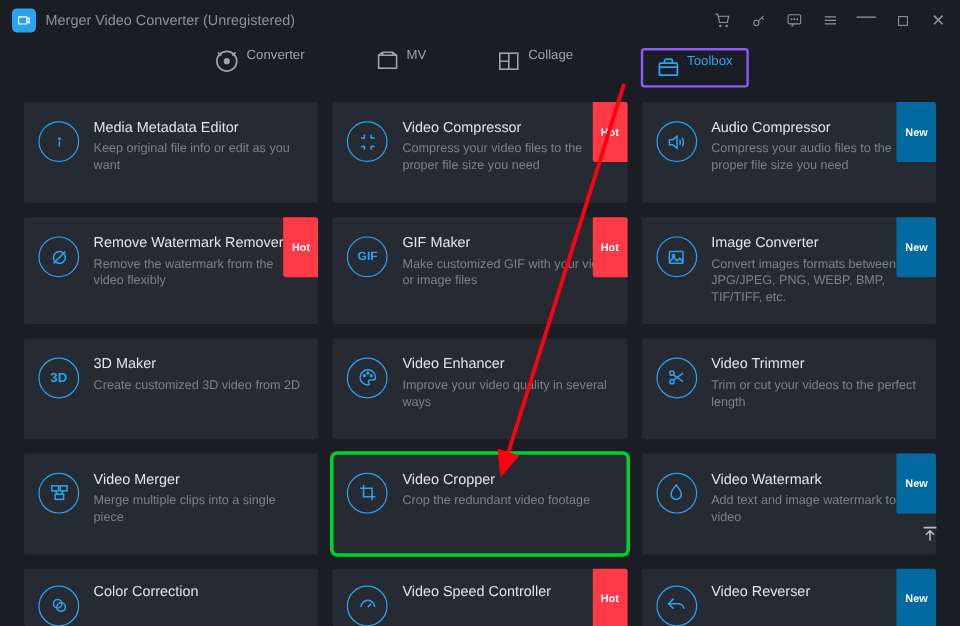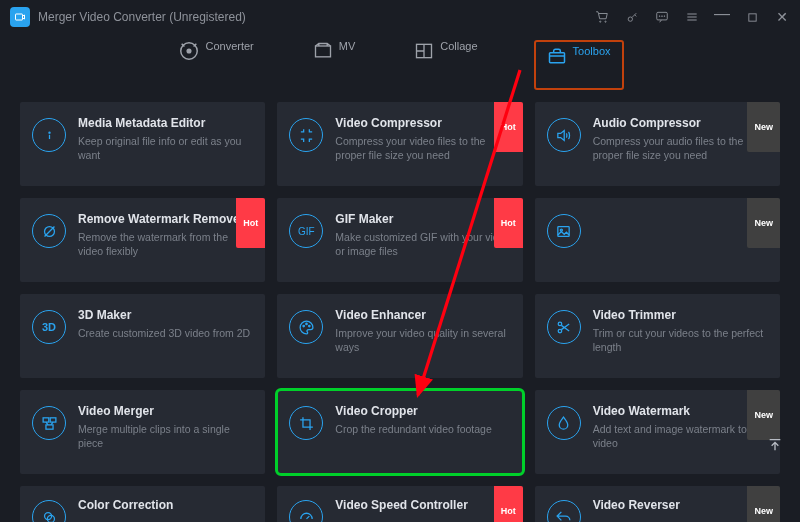--- a/index.html
+++ b/index.html
@@ -7,35 +7,35 @@
 .titlebar{height:34px;display:flex;align-items:center;padding:0 10px;background:#1a1d24}
 .app-logo{width:20px;height:20px;background:#2aa3ef;border-radius:4px;display:flex;align-items:center;justify-content:center;margin-right:8px}
 .app-logo svg{width:12px;height:12px}
 .app-title{font-size:12px;color:#8e929a}
 .win-controls{margin-left:auto;display:flex;gap:14px;align-items:center}
 .win-controls span{color:#8e929a;font-size:12px;cursor:pointer;display:inline-flex;align-items:center;justify-content:center;width:16px;height:16px}
 .tabs{display:flex;justify-content:center;gap:56px;padding:6px 0 12px}
 .tab{display:flex;flex-direction:row;align-items:flex-start;gap:3px;cursor:pointer;color:#9ea2aa;font-size:11px}
 .tab-icon{width:26px;height:22px;display:flex;align-items:center;justify-content:center}
 .tab.active{color:#2aa3ef}
-.tab-highlight{border:2px solid #c2410c;border-radius:3px;padding:3px 8px 21px}
+.tab-highlight{border:2px solid #8b5cf6;border-radius:3px;padding:3px 8px 4px}
 .tab-highlight::after{content:"";display:block;margin-top:2px;height:2px;background:#2aa3ef}
 .grid{padding:0 20px 8px;height:440px;overflow-y:auto}
 .grid::-webkit-scrollbar{width:6px}
 .grid::-webkit-scrollbar-thumb{background:#3a3f4a;border-radius:3px}
 .row{display:flex;gap:12px;margin-bottom:12px}
 .card{flex:1;background:#262a33;border-radius:2px;padding:14px 12px;display:flex;align-items:flex-start;gap:12px;position:relative;cursor:pointer;min-height:84px}
 .card-icon{width:34px;height:34px;border:1.6px solid #2aa3ef;border-radius:50%;display:flex;align-items:center;justify-content:center;flex-shrink:0;color:#2aa3ef;margin-top:2px}
 .card-icon svg{width:17px;height:17px}
 .card-body{flex:1;min-width:0}
-.card-title{color:#e1e4ea;font-size:12px;font-weight:700;margin-bottom:4px}
+.card-title{color:#e1e4ea;font-size:12px;font-weight:400;margin-bottom:4px}
 .card-desc{color:#7b808a;font-size:10.5px;line-height:1.35}
 .badge{position:absolute;top:0;right:0;font-size:9px;color:#fff;padding:20px 7px;border-radius:0 2px 0 2px;font-weight:600}
 .badge.hot{background:#ff3a46}
-.badge.new{background:#404040}
+.badge.new{background:#0369a1}
 .card.highlight{outline:3px solid #00d02a;outline-offset:-1px;border-radius:4px}
 .arrow-overlay{position:absolute;pointer-events:none;top:0;left:0;width:100%;height:100%;z-index:5}
 .scrolltop{position:absolute;bottom:66px;right:14px;width:22px;height:22px;color:#b8bcc4;display:flex;align-items:center;justify-content:center;cursor:pointer;z-index:3}
 .cut-row .card{min-height:44px;padding-top:12px;padding-bottom:0}
 </style>
 </head>
 <body>
 
 <div class="titlebar">
   <div class="app-logo">
@@ -175,35 +175,39 @@
           </svg>
         </div>
       <div class="card-body">
           <div class="card-title">Remove Watermark Remover</div>
           <div class="card-desc">Remove the watermark from the video flexibly</div>
         </div>
     </div>
     <div class="card">
       <div class="badge hot">Hot</div>
       <div class="card-icon">
-          <span style="font-size:10px;font-weight:400">GIF</span>
+          <span style="font-size:10px;font-weight:700">GIF</span>
         </div>
       <div class="card-body">
           <div class="card-title">GIF Maker</div>
           <div class="card-desc">Make customized GIF with your video or image files</div>
         </div>
     </div>
     <div class="card">
       <div class="badge new">New</div>
       <div class="card-icon">
           <svg viewBox="0 0 24 24" fill="none" stroke="currentColor" stroke-width="1.8">
             <rect x="4" y="5" width="16" height="14" rx="1"></rect>
             <circle cx="9" cy="10" r="1.5"></circle>
             <path d="M4 17l5-5 4 4 3-3 4 4"></path>
           </svg>
+        </div>
+      <div class="card-body">
+          <div class="card-title">Image Converter</div>
+          <div class="card-desc">Convert images formats between JPG/JPEG, PNG, WEBP, BMP, TIF/TIFF, etc.</div>
         </div>
     </div>
   </div>
 
   <div class="row">
     <div class="card">
       <div class="card-icon">
           <span style="font-size:11px;font-weight:700">3D</span>
         </div>
       <div class="card-body">

